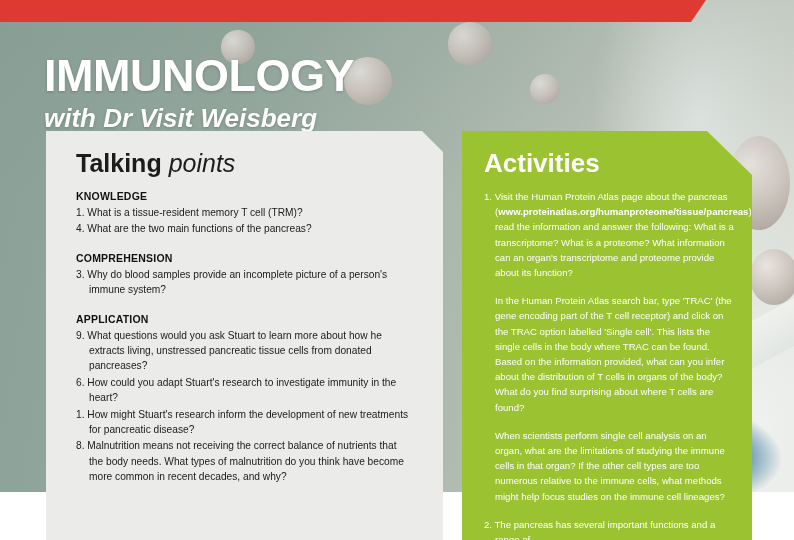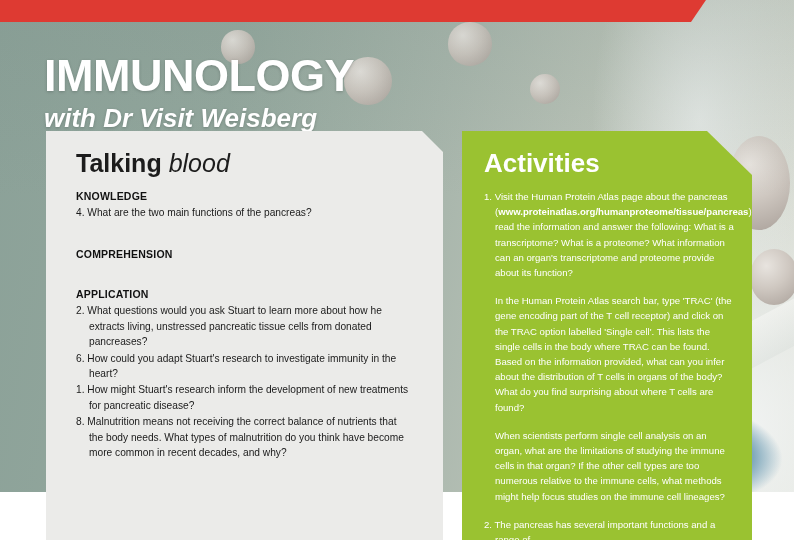--- a/index.html
+++ b/index.html
@@ -84,21 +84,21 @@
     padding:0;
   }
   .talking-inner{padding:19px 30px 0 30px;}
   .tp-title{font-size:25px;line-height:27px;margin:0 0 13px 0;color:#1c1c1c;font-weight:bold;}
   .tp-title em{font-style:italic;font-weight:normal;}
 
   .tp-head{
     font-size:10.5px;font-weight:bold;color:#111;letter-spacing:.2px;
     margin:0 0 3px 0;text-transform:uppercase;
   }
-  .tp-head.spaced{margin-top:28px;}
+  .tp-head.spaced{margin-top:15px;}
   .tp-item{
     font-size:10.2px;line-height:15.4px;color:#1a1a1a;margin:0 0 1px 0;
     padding-left:13px;text-indent:-13px;
   }
 
   .activities-panel{
     left:462px;top:131px;width:332px;height:409px;
     background:#9ac231;
     clip-path:polygon(0 0, 245px 0, 290px 44px, 290px 409px, 0 409px);
     overflow:hidden;
@@ -344,28 +344,30 @@
 
 <div class="title-block">
   <h1 class="main-title">IMMUNOLOGY</h1>
   <div class="sub-title">with Dr Visit Weisberg</div>
 </div>
 
 <div class="panel talking-panel">
   <div class="talking-inner">
     <div class="tp-title">
       <span>Talking</span>
-      <em>blood</em>
+      <em>points</em>
     </div>
     <div id="tp-sections">
         <div class="tp-head">KNOWLEDGE</div>
+        <div class="tp-item">1. What is a tissue-resident memory T cell (TRM)?</div>
         <div class="tp-item">4. What are the two main functions of the pancreas?</div>
         <div class="tp-head spaced">COMPREHENSION</div>
+        <div class="tp-item">3. Why do blood samples provide an incomplete picture of a person's immune system?</div>
         <div class="tp-head spaced">APPLICATION</div>
-        <div class="tp-item">2. What questions would you ask Stuart to learn more about how he extracts living, unstressed pancreatic tissue cells from donated pancreases?</div>
+        <div class="tp-item">9. What questions would you ask Stuart to learn more about how he extracts living, unstressed pancreatic tissue cells from donated pancreases?</div>
         <div class="tp-item">6. How could you adapt Stuart's research to investigate immunity in the heart?</div>
         <div class="tp-item">1. How might Stuart's research inform the development of new treatments for pancreatic disease?</div>
         <div class="tp-item">8. Malnutrition means not receiving the correct balance of nutrients that the body needs. What types of malnutrition do you think have become more common in recent decades, and why?</div>
       </div>
   </div>
 </div>
 
 <div class="panel activities-panel">
   <div class="act-inner">
     <div class="act-title">Activities</div>

